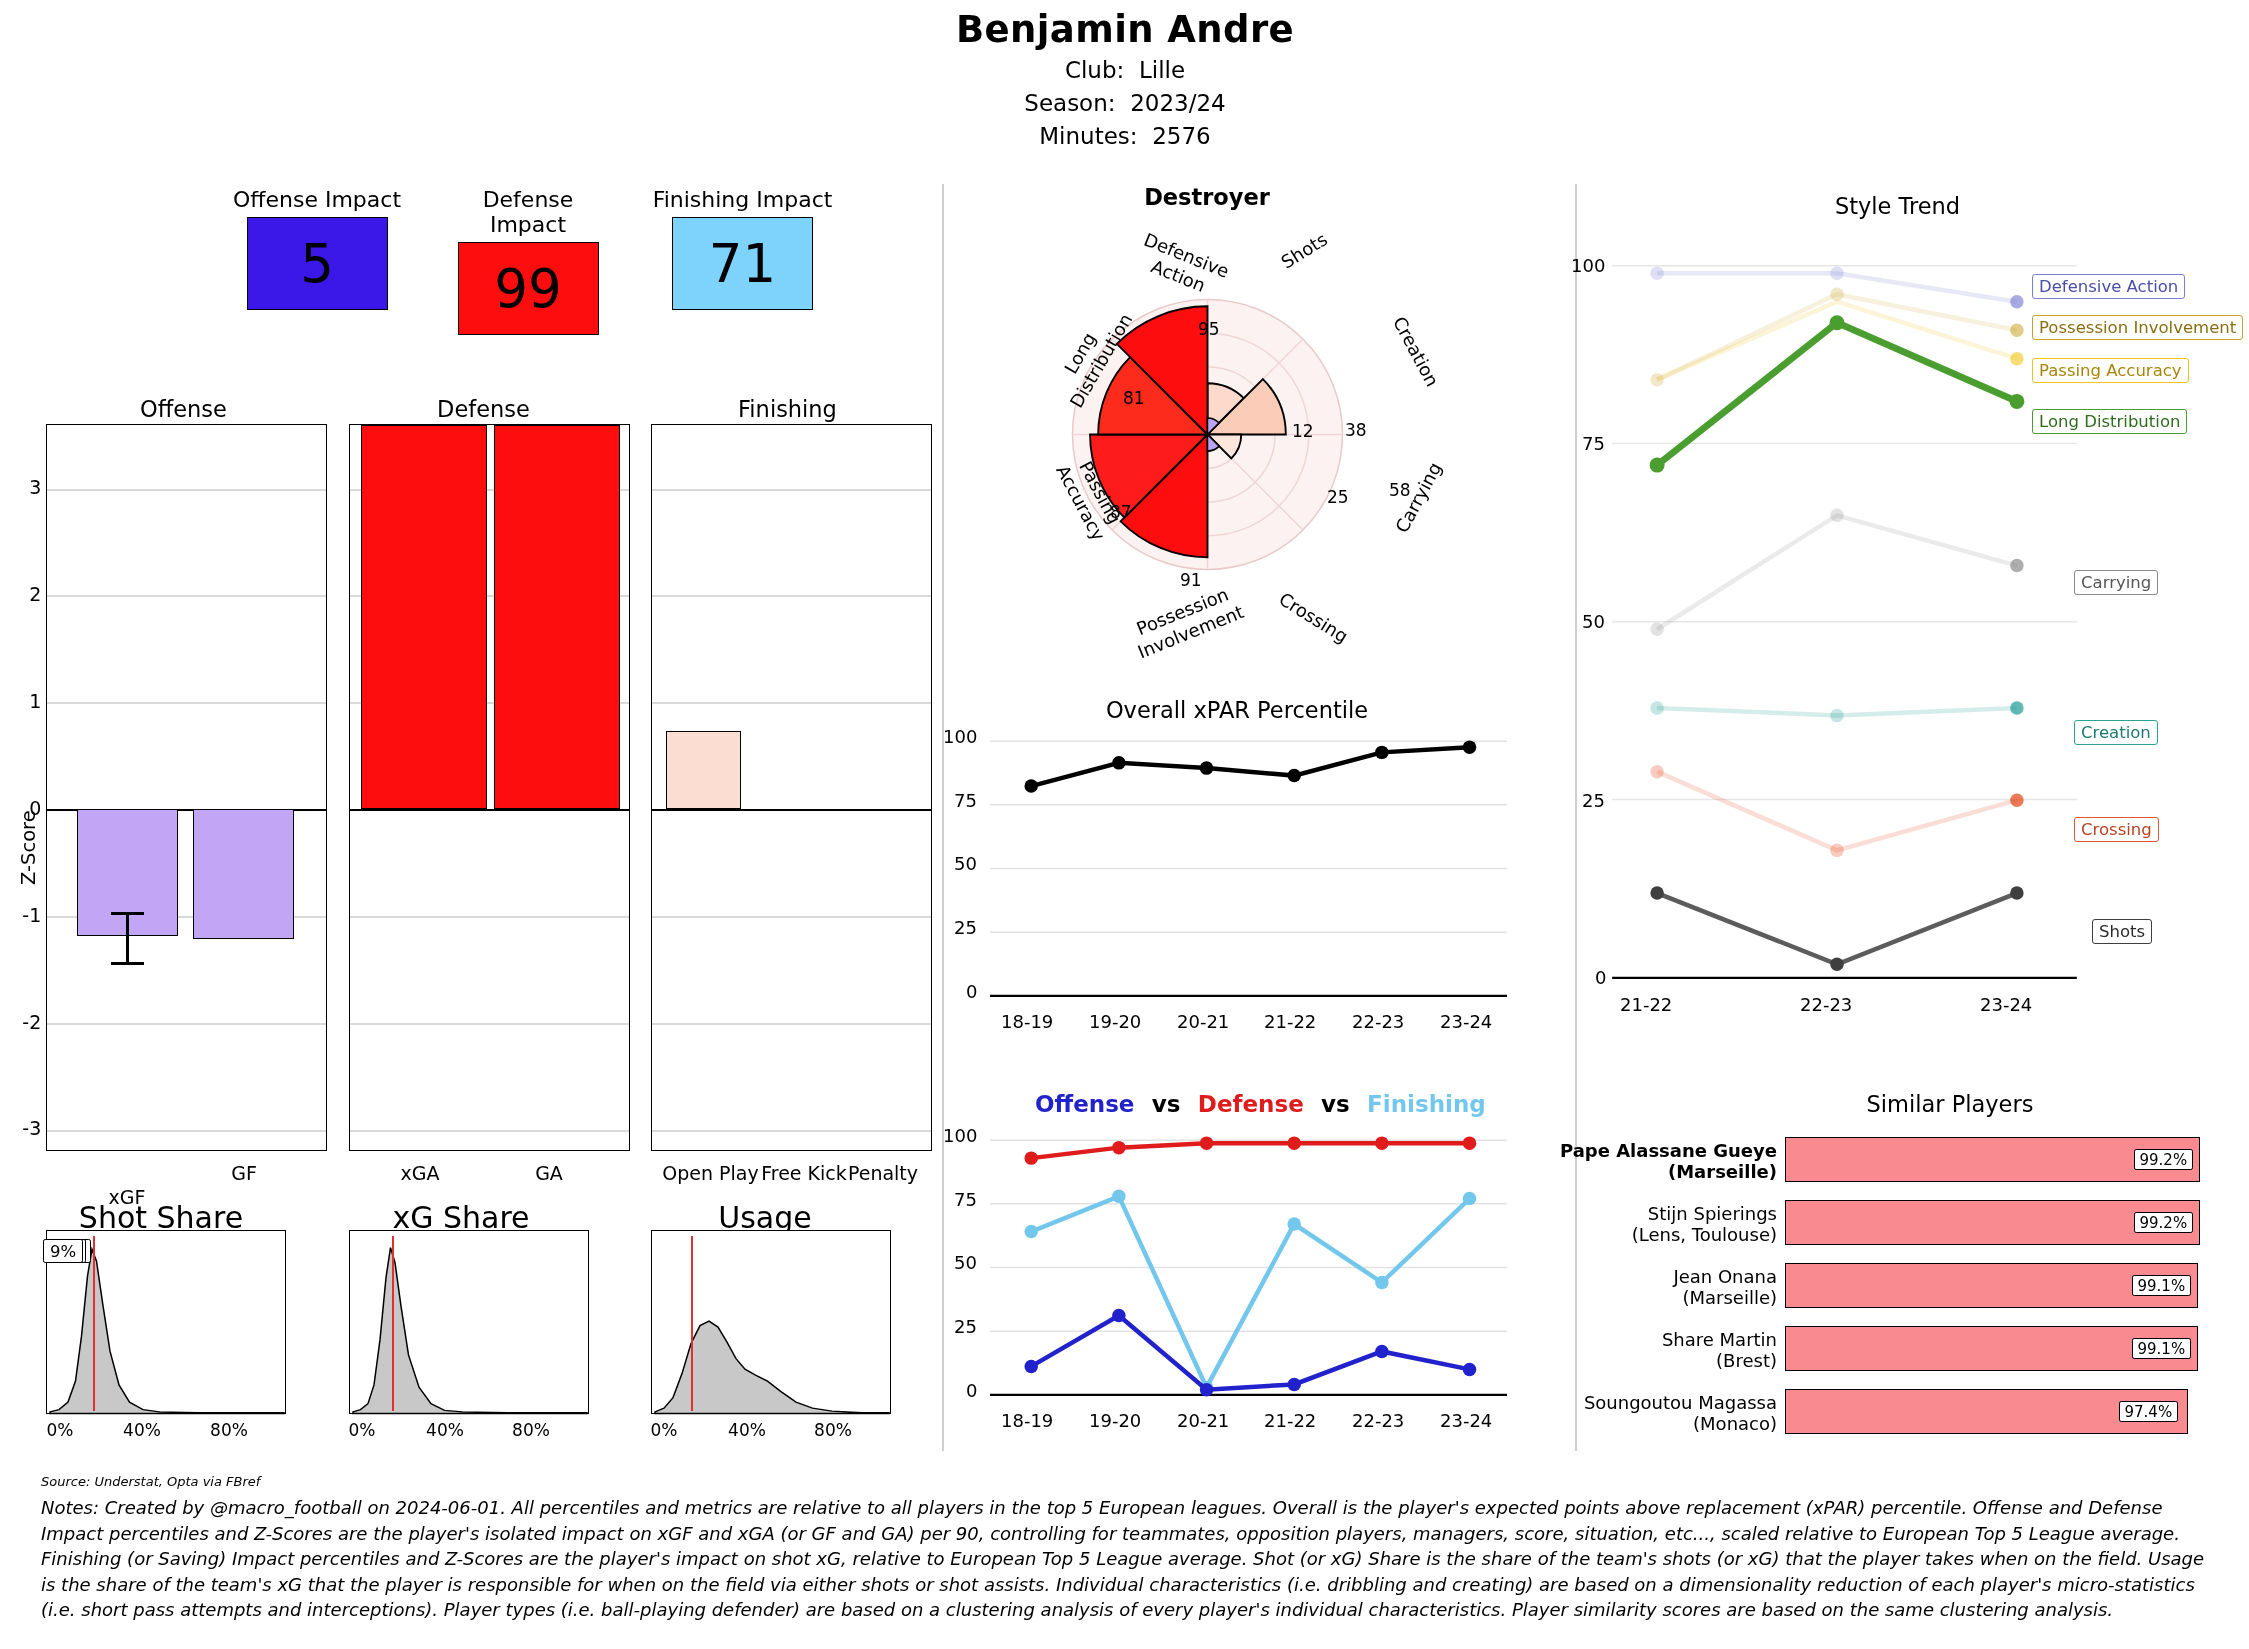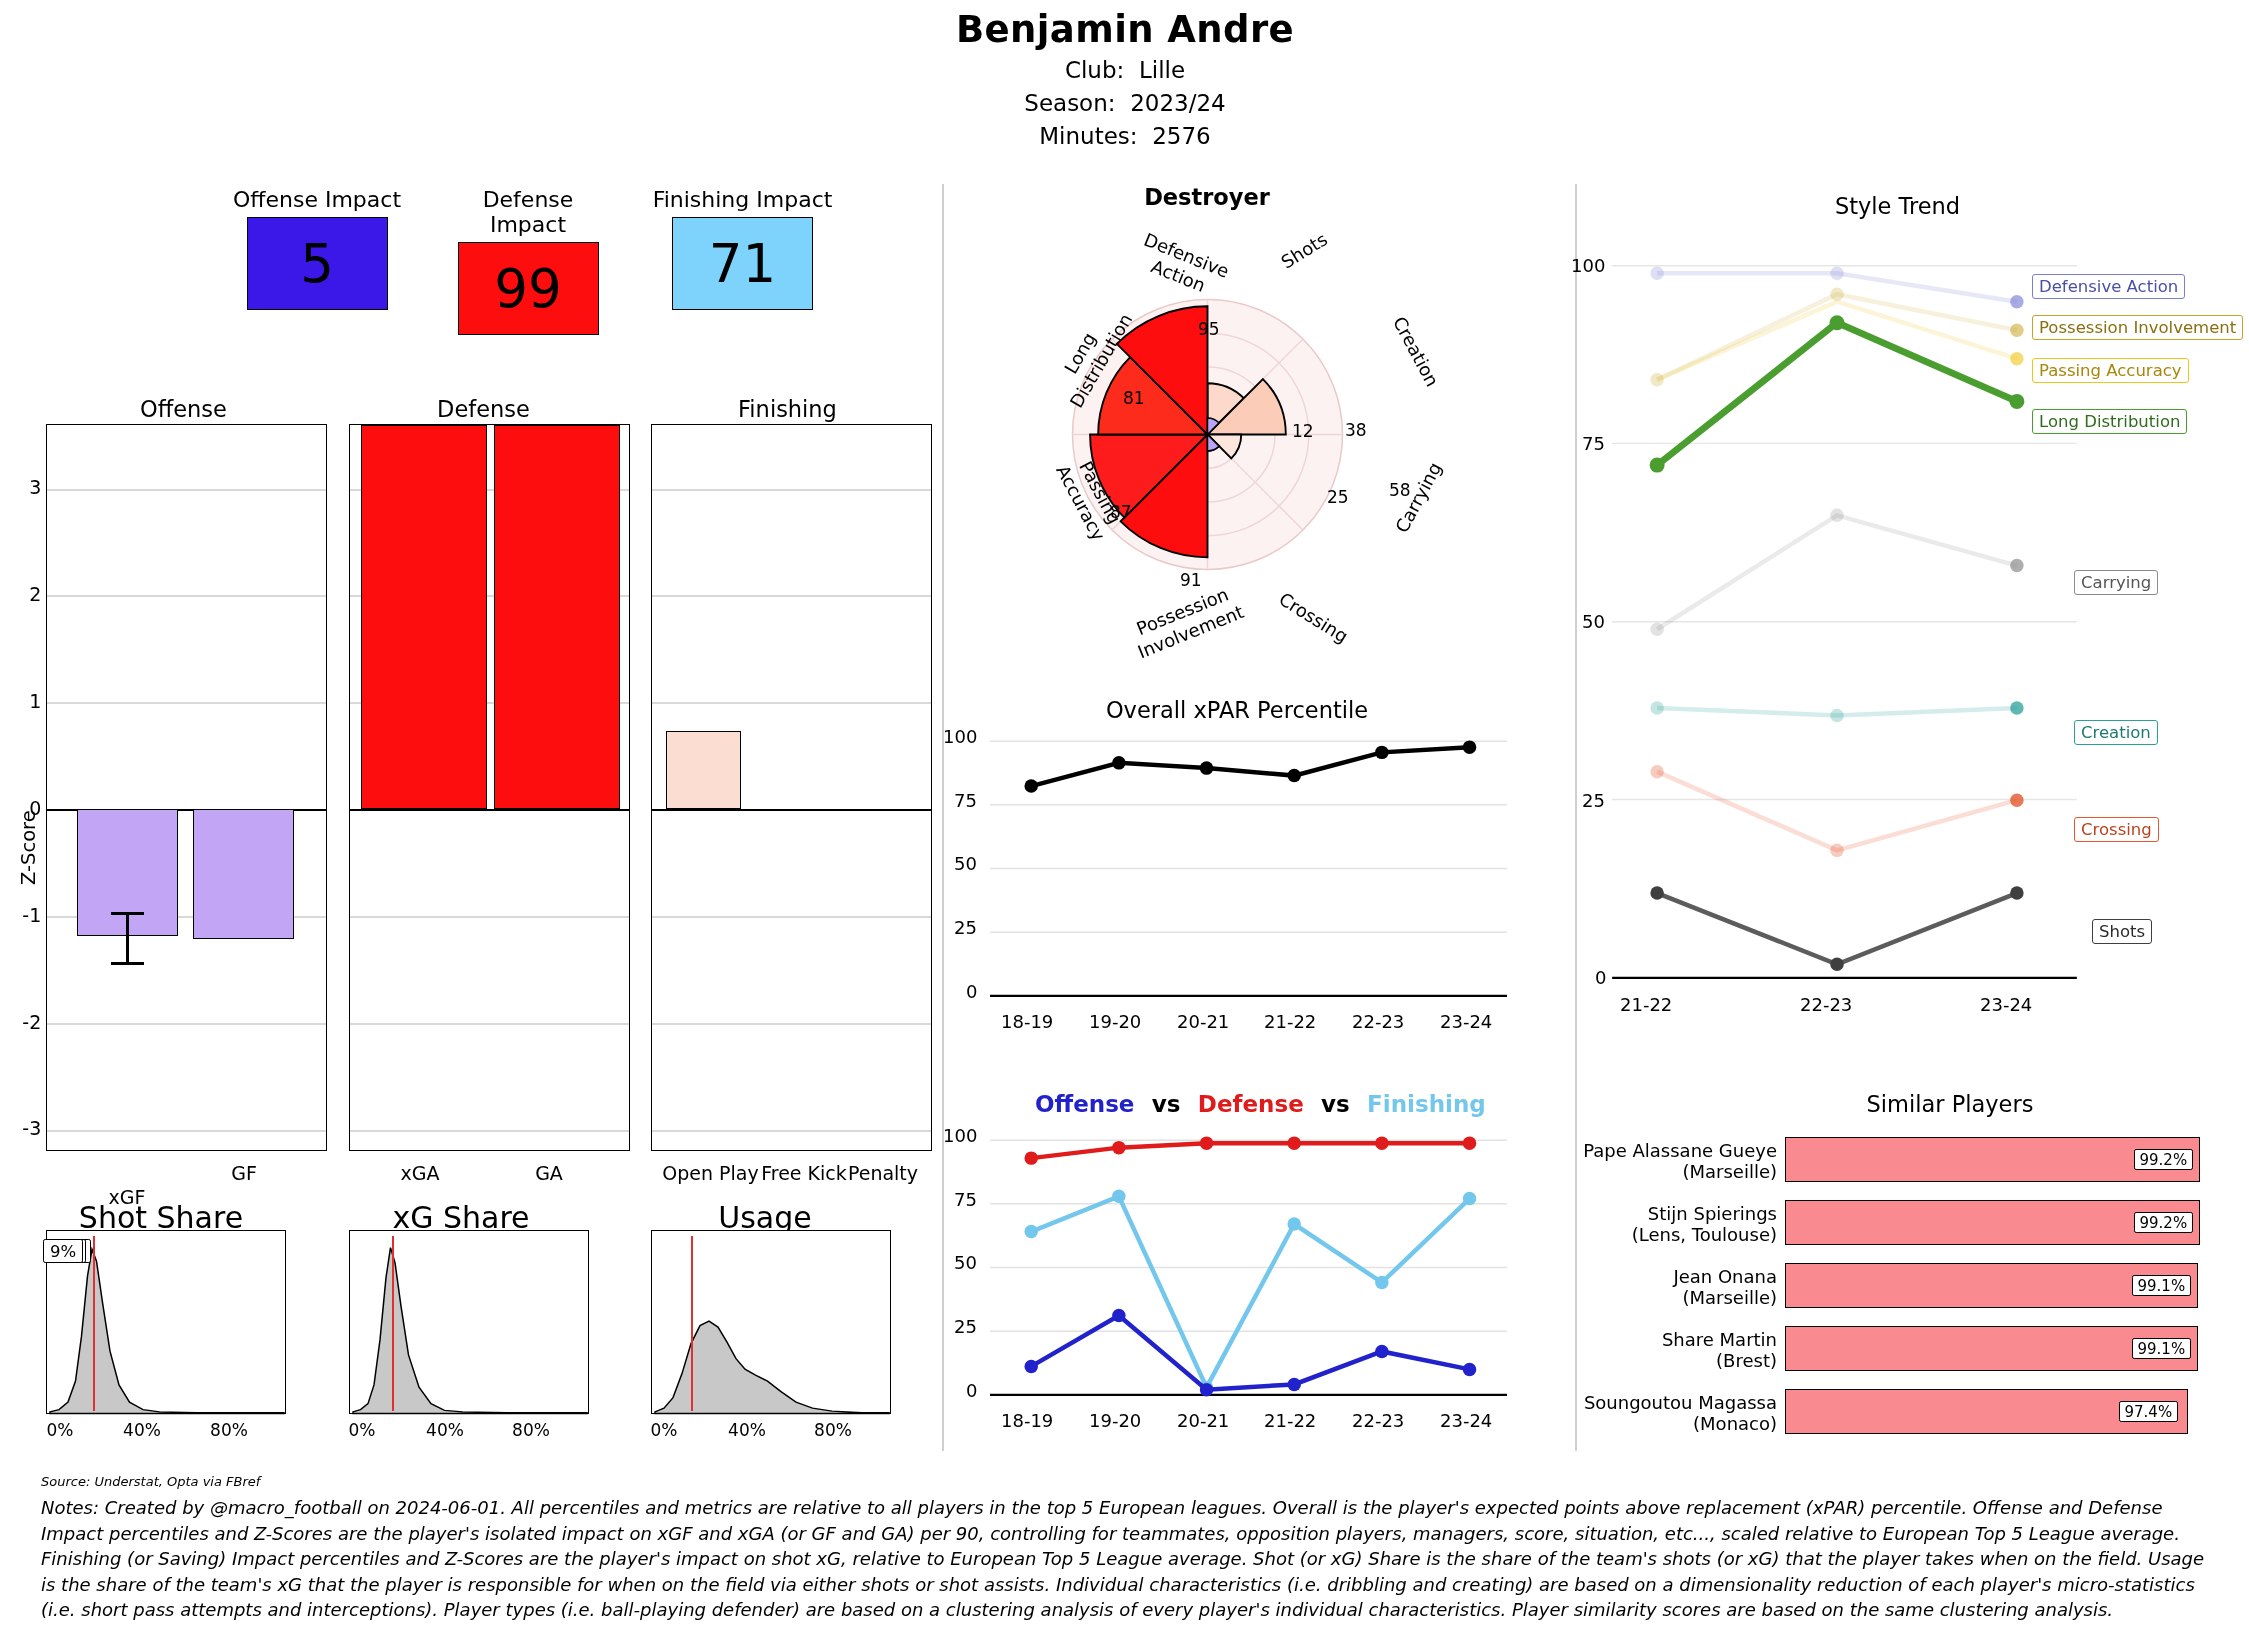--- a/index.html
+++ b/index.html
@@ -414,21 +414,21 @@
   <div class="st-label" style="left:2032px;top:315px;border-color:#c9a227;color:#8a6f10;">Possession Involvement</div>
   <div class="st-label" style="left:2032px;top:358px;border-color:#f0c419;color:#a8860a;">Passing Accuracy</div>
   <div class="st-label" style="left:2032px;top:409px;border-color:#4a9e2f;color:#2f6d1d;">Long Distribution</div>
   <div class="st-label" style="left:2074px;top:570px;border-color:#8c8c8c;color:#555;">Carrying</div>
   <div class="st-label" style="left:2074px;top:720px;border-color:#2aa198;color:#1d7a73;">Creation</div>
   <div class="st-label" style="left:2074px;top:817px;border-color:#e4572e;color:#b8421f;">Crossing</div>
   <div class="st-label" style="left:2092px;top:919px;border-color:#3f3f3f;color:#2b2b2b;">Shots</div>
 
   <div class="panel-title abs" style="left:1800px;top:1091px;width:300px;">Similar Players</div>
 
-  <div class="sp-name" style="left:1537px;top:1141px;width:240px;">
+  <div class="sp-name" style="left:1537px;top:1141px;width:240px;font-weight:bold;">
     <span>Pape Alassane Gueye</span><br>
     <span>(Marseille)</span>
   </div>
   <div class="sp-bar" style="left:1785px;top:1137px;width:415px;height:45px;"></div>
   <div class="sp-pct" style="left:2134px;top:1149px;">99.2%</div>
 
   <div class="sp-name" style="left:1537px;top:1204px;width:240px;">
     <span>Stijn Spierings</span><br>
     <span>(Lens, Toulouse)</span>
   </div>

